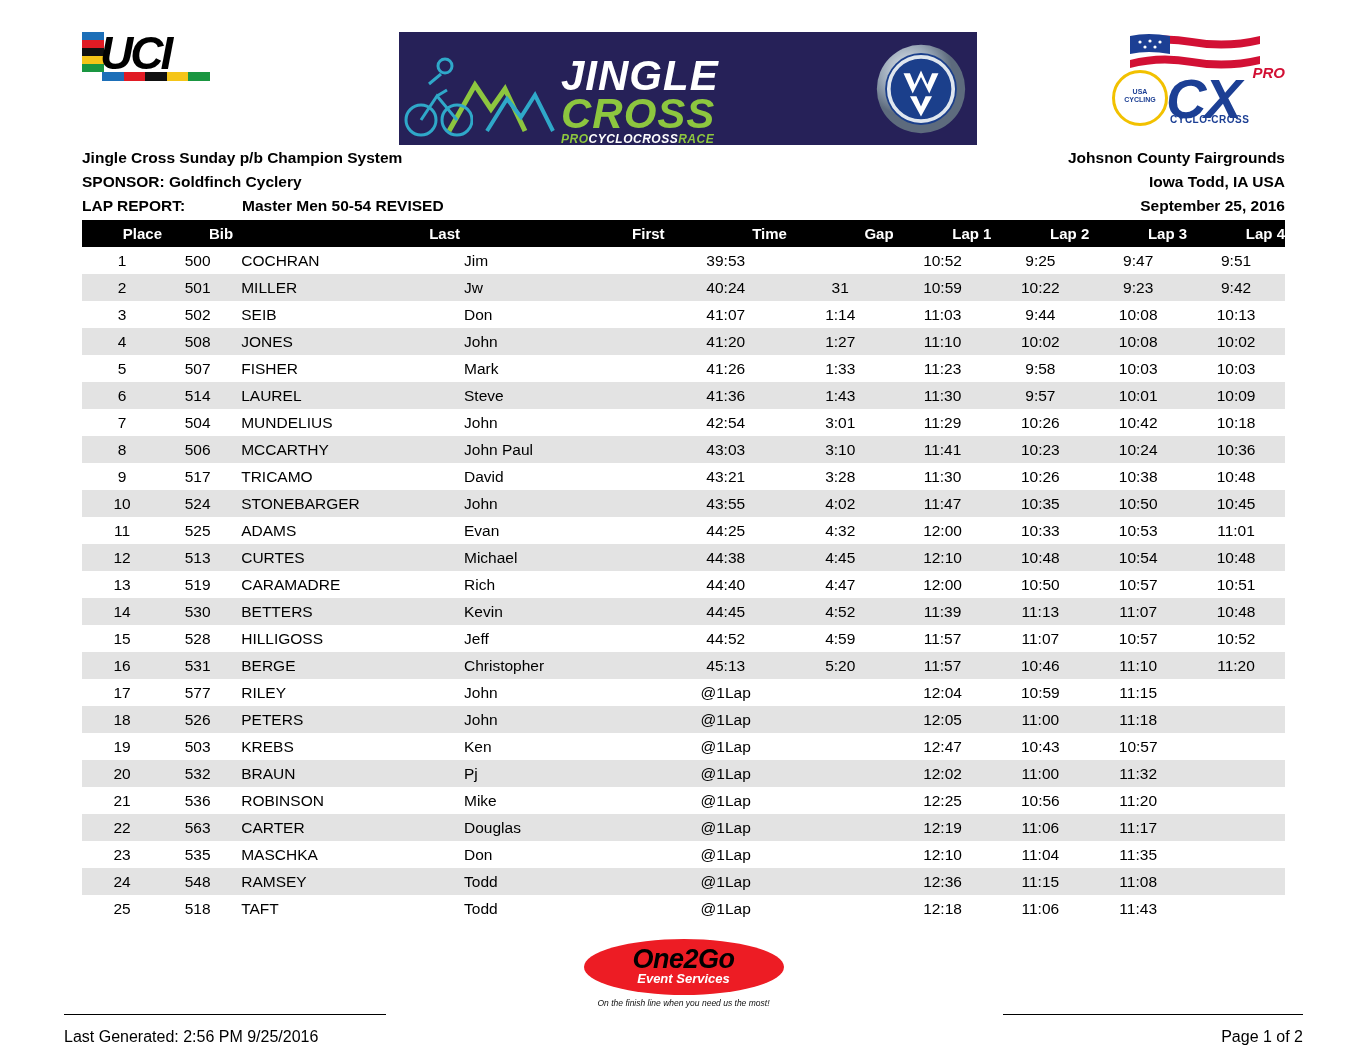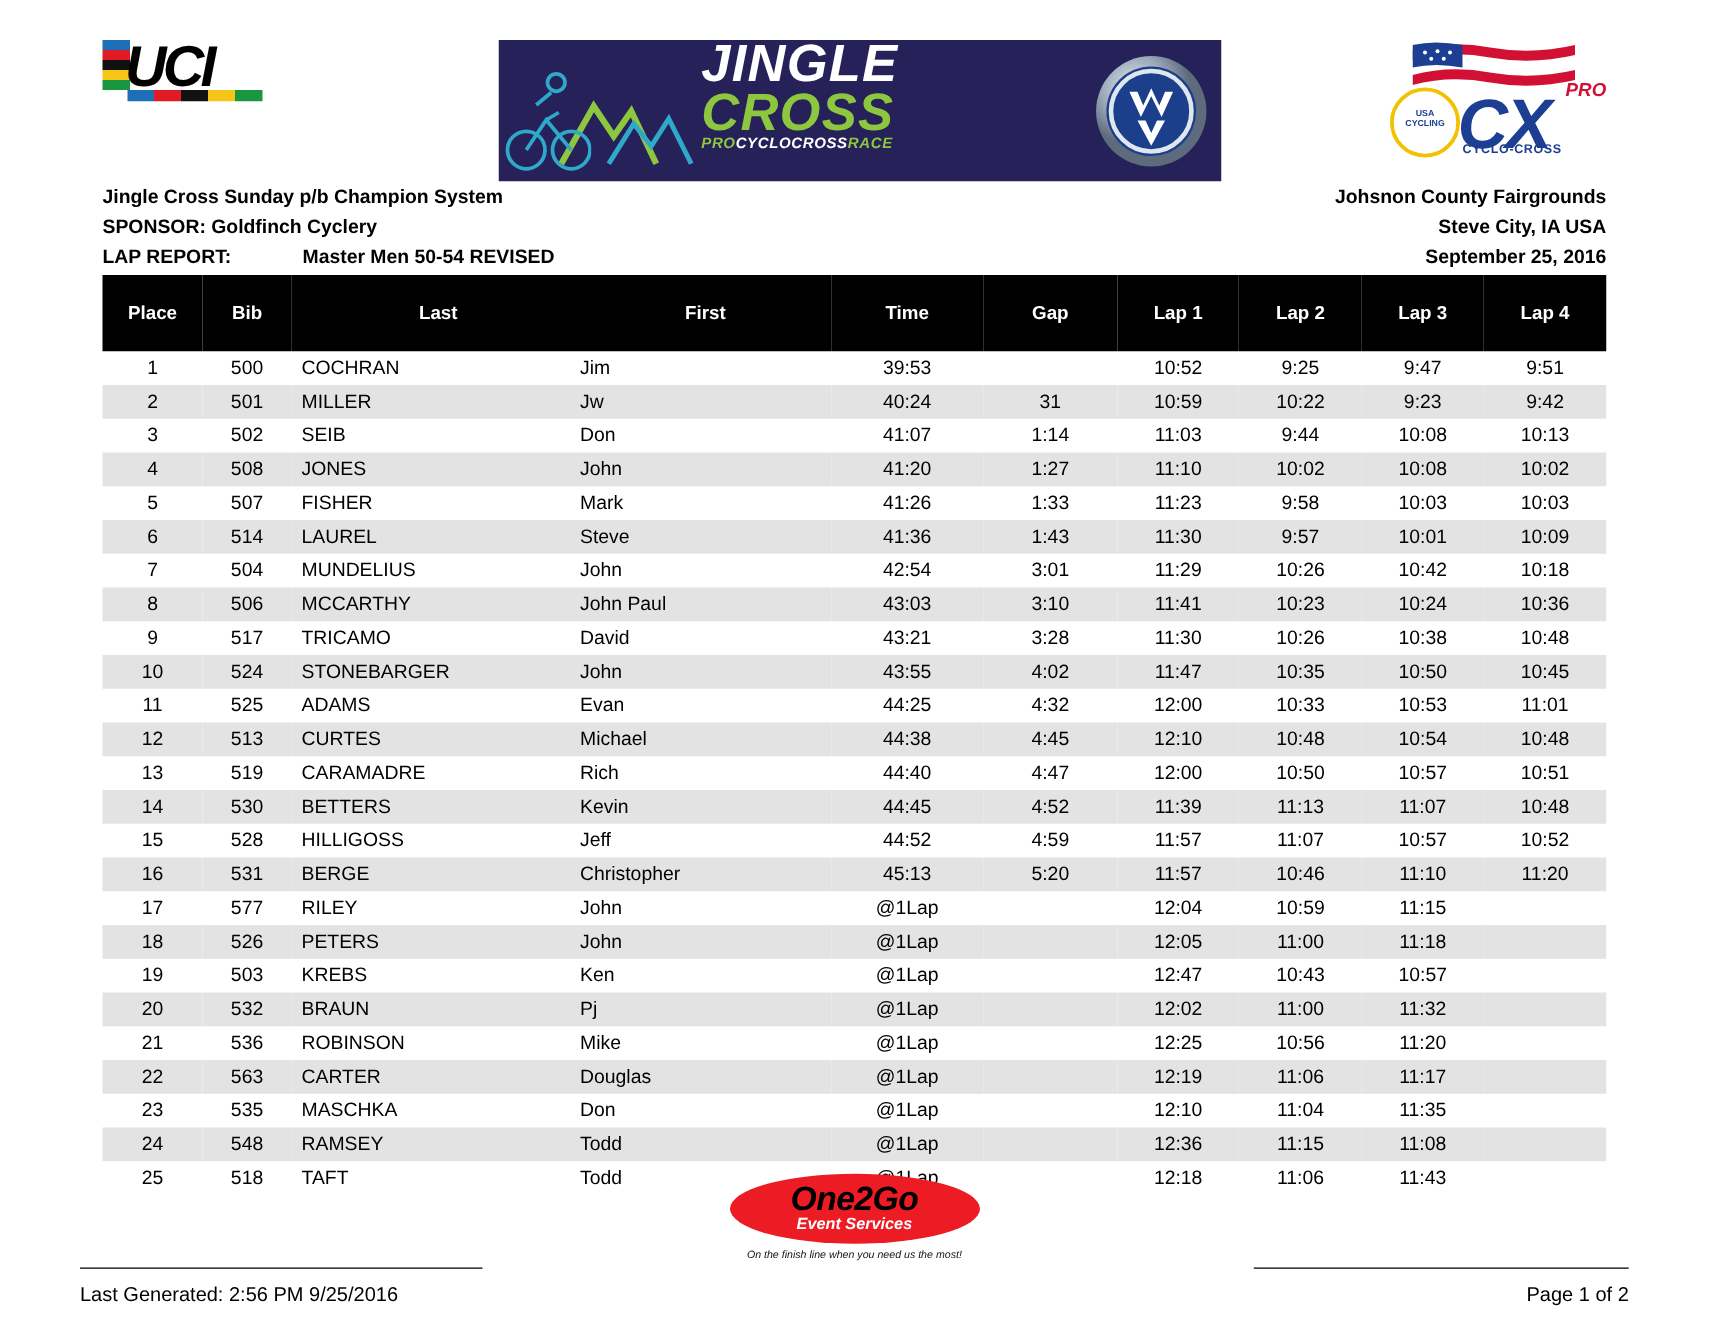--- a/index.html
+++ b/index.html
@@ -60,21 +60,21 @@
 
   
   .jc-banner {
     position: absolute;
     left: 399px;
     top: 32px;
     width: 578px;
     height: 113px;
     background: #262158;
     display: flex;
-    align-items: flex-start;
+    align-items: flex-end;
   }
   .jc-art {
     width: 160px;
     height: 100%;
     position: relative;
   }
   .jc-mountain {
     position: absolute;
     left: 48px;
     bottom: 10px;
@@ -202,22 +202,22 @@
     margin: 0 82px;
     border-collapse: collapse;
     width: calc(100% - 164px);
     font-size: 15.5px;
   }
   table.results thead th {
     background: #000000;
     color: #ffffff;
     font-weight: bold;
     font-size: 15px;
-    padding: 22px 0;
-    text-align: center;
+    padding: 5px 0;
+    text-align: right;
   }
   table.results tbody td {
     padding: 3px 0;
     font-size: 15.5px;
     line-height: 21px;
   }
   tbody tr.alt td { background: #e3e3e3; }
 
   .c-place { width: 72px; text-align: center; }
   .c-bib   { width: 64px; text-align: center; }
@@ -388,21 +388,21 @@
   <div class="title-left">
     <div class="title-line">Jingle Cross Sunday p/b Champion System</div>
     <div class="title-line">SPONSOR: Goldfinch Cyclery</div>
     <div class="title-line lap-report-row">
       <span class="lap-report-label">LAP REPORT:</span>
       <span>Master Men 50-54 REVISED</span>
     </div>
   </div>
   <div class="title-right">
     <div class="title-line">Johsnon County Fairgrounds</div>
-    <div class="title-line">Steve City, IA USA</div>
+    <div class="title-line">Iowa Todd, IA USA</div>
     <div class="title-line">September 25, 2016</div>
   </div>
 </div>
 
 <table class="results">
   <thead>
     <tr>
       <th class="c-place">Place</th>
       <th class="c-bib">Bib</th>
       <th class="c-last">Last</th>

